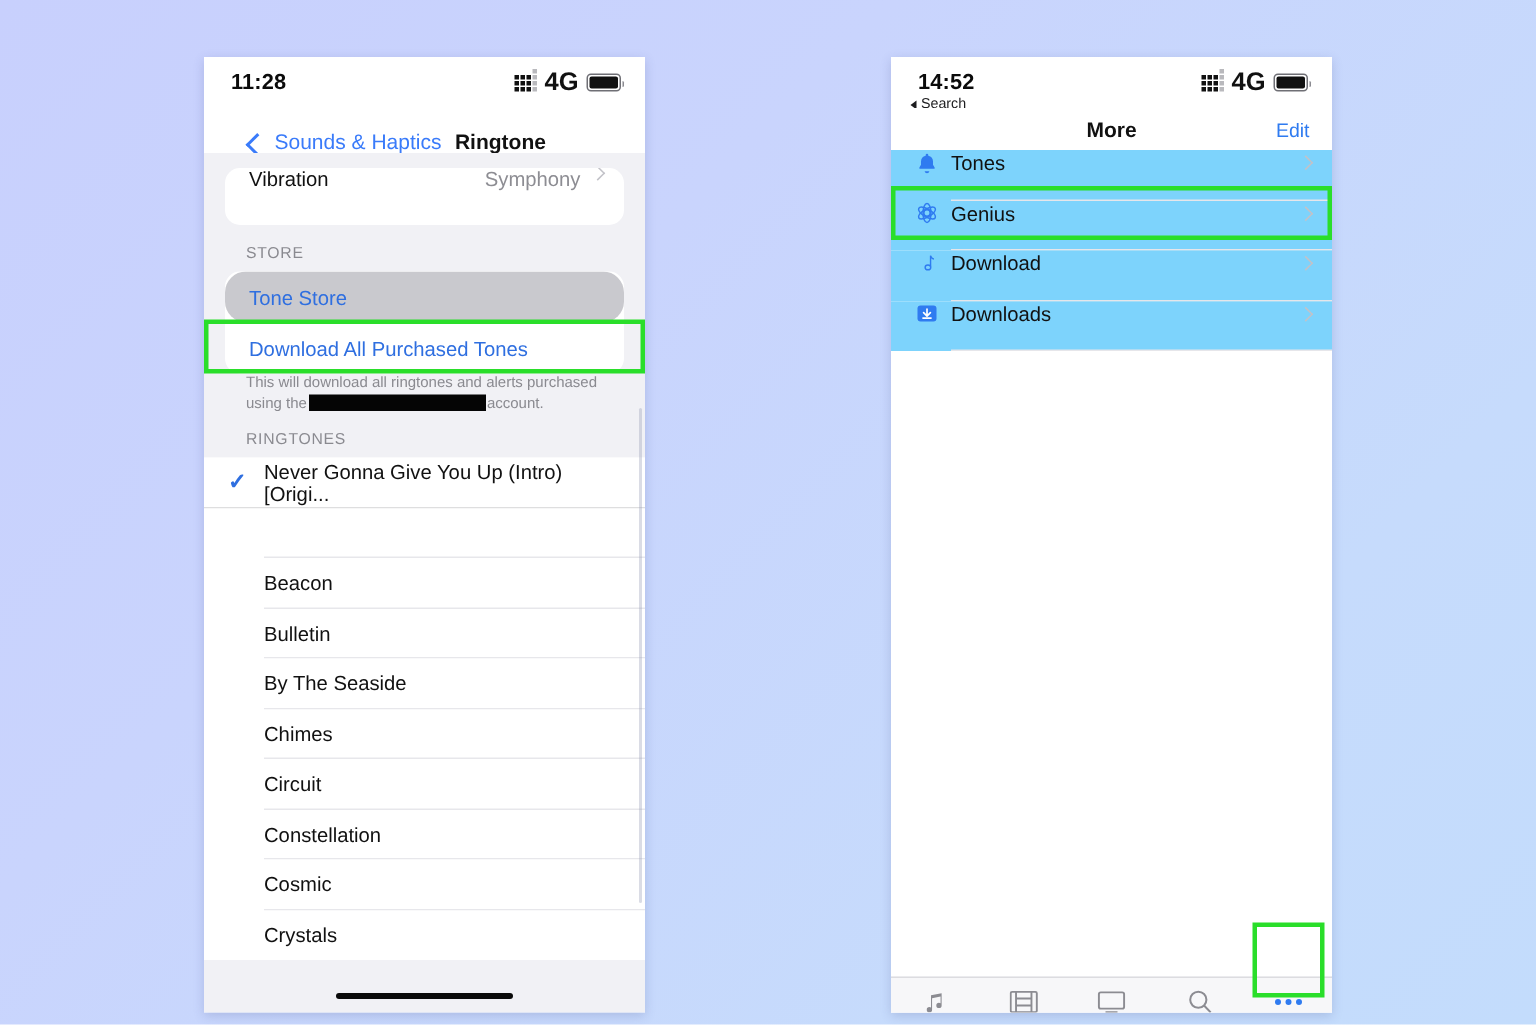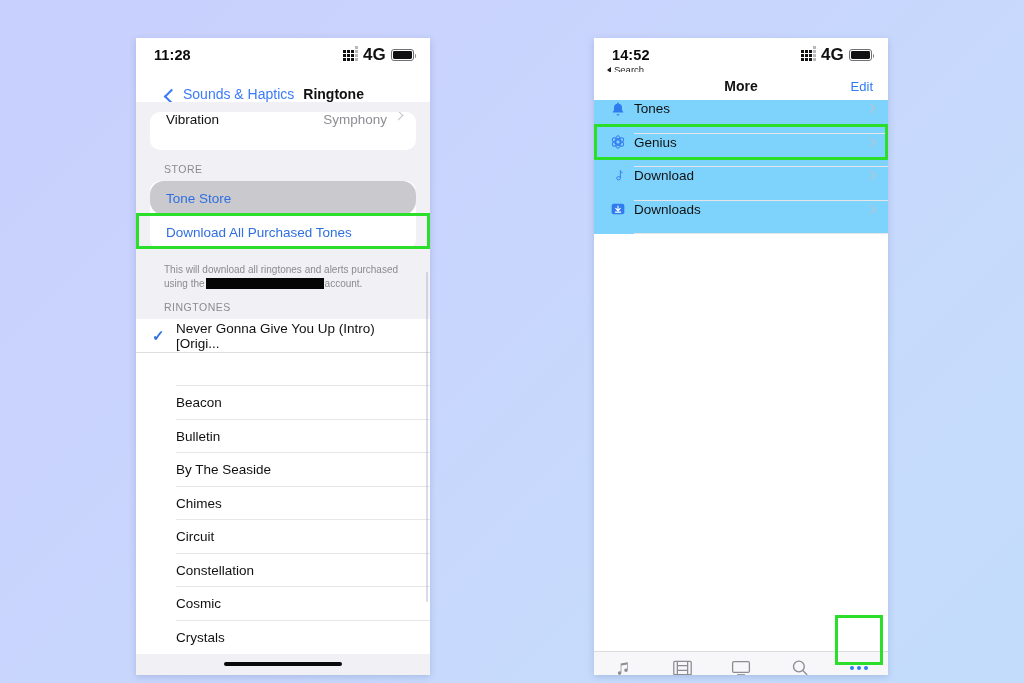--- a/index.html
+++ b/index.html
@@ -187,21 +187,21 @@
     font-size: 13.5px;
     color: #2f6fe0;
     position: relative;
   }
   .link-row.selected { background: #c9c9ce; border-radius: 14px; }
 
   .footnote {
     font-size: 10px;
     line-height: 14px;
     color: #8a8a90;
-    padding: 14px 22px 0 28px;
+    padding: 0 22px 0 28px;
   }
   .redact {
     display: inline-block;
     background: #050505;
     width: 118px;
     height: 11px;
     vertical-align: -2px;
     margin: 0 1px;
   }
 

